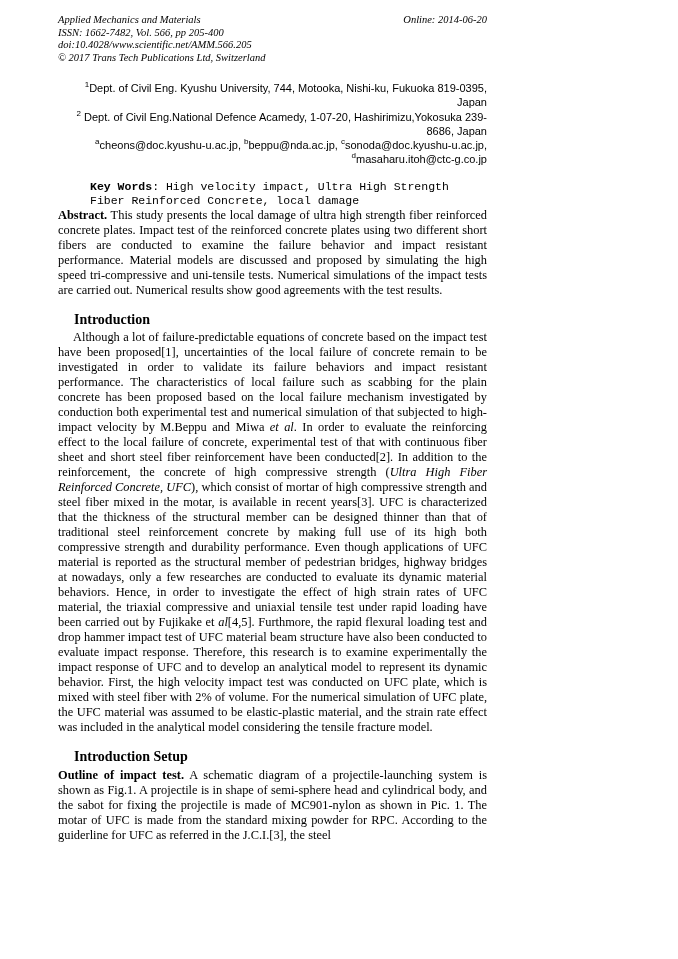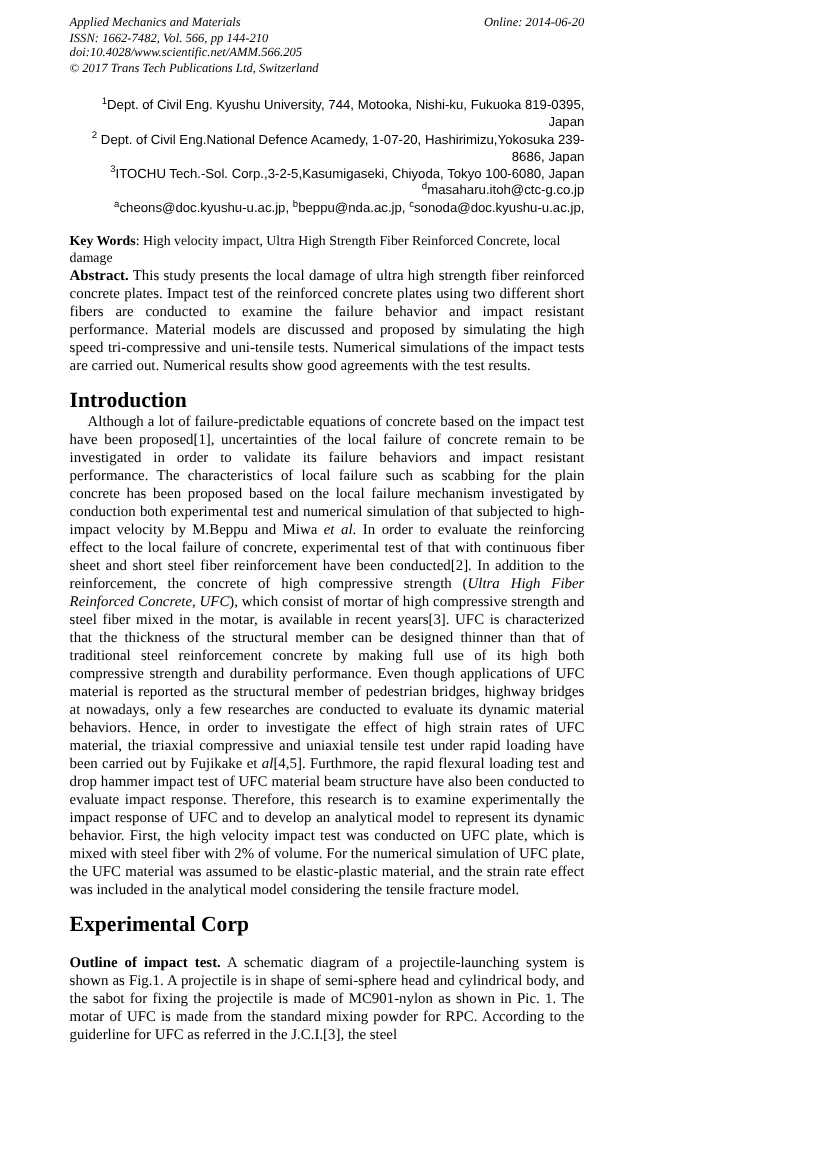--- a/index.html
+++ b/index.html
@@ -53,84 +53,84 @@
   .affiliations {
     text-align: right;
     font-family: "Liberation Sans", sans-serif;
     font-size: 11px;
     line-height: 14.3px;
     margin-top: 17px;
   }
   .affiliations sup { font-size: 8px; line-height: 0; }
 
   .keywords {
-    font-family: Liberation Serif, serif;
+    font-family: Liberation Mono, monospace;
     font-size: 11.5px;
     line-height: 14px;
     margin-top: 13px;
+    margin-left: 32px;
   }
   .keywords .kw-label { font-weight: bold; }
 
   
   .body-text {
     font-family: "Liberation Serif", serif;
     font-size: 12.4px;
     line-height: 15px;
     text-align: justify;
     margin: 0;
   }
   .abstract { }
   .section-heading {
     font-family: "Liberation Serif", serif;
-    font-size: 18px;
+    font-size: 14px;
     line-height: 15px;
     font-weight: bold;
-    margin: 14px 0 3px 0;
+    margin: 14px 0 3px 16px;
   }
   .first-indent { text-indent: 15px; }
   .lead-bold { font-weight: bold; }
-  .outline-para { margin-top: 17px; }
+  .outline-para { margin-top: 4px; }
   .ital { font-style: italic; }
 </style>
 </head>
 <body>
 
 <div class="page">
 
   <div class="pub-header">
     <div class="pub-left">
       <div>Applied Mechanics and Materials</div>
-      <div>ISSN: 1662-7482, Vol. 566, pp 144-210</div>
+      <div>ISSN: 1662-7482, Vol. 566, pp 205-400</div>
       <div>doi:10.4028/www.scientific.net/AMM.566.205</div>
       <div>© 2017 Trans Tech Publications Ltd, Switzerland</div>
     </div>
     <div class="pub-right">Online: 2014-06-20</div>
   </div>
 
 
 
   <div class="affiliations">
     <div><sup>1</sup><span>Dept. of Civil Eng. Kyushu University, 744, Motooka, Nishi-ku, Fukuoka 819-0395, Japan</span></div>
     <div><sup>2</sup><span> Dept. of Civil Eng.National Defence Acamedy, 1-07-20, Hashirimizu,Yokosuka 239-8686, Japan</span></div>
-    <div><sup>3</sup><span>ITOCHU Tech.-Sol. Corp.,3-2-5,Kasumigaseki, Chiyoda, Tokyo 100-6080, Japan</span></div>
+    <div><sup>a</sup><span>cheons@doc.kyushu-u.ac.jp, </span><sup>b</sup><span>beppu@nda.ac.jp, </span><sup>c</sup><span>sonoda@doc.kyushu-u.ac.jp,</span></div>
     <div><sup>d</sup><span>masaharu.itoh@ctc-g.co.jp</span></div>
-    <div><sup>a</sup><span>cheons@doc.kyushu-u.ac.jp, </span><sup>b</sup><span>beppu@nda.ac.jp, </span><sup>c</sup><span>sonoda@doc.kyushu-u.ac.jp,</span></div>
   </div>
 
   <div class="keywords">
     <span class="kw-label">Key Words</span><span>: High velocity impact, Ultra High Strength Fiber Reinforced Concrete, local damage</span>
   </div>
 
   <p class="body-text abstract">
     <span class="lead-bold">Abstract.</span><span> This study presents the local damage of ultra high strength fiber reinforced concrete plates. Impact test of the reinforced concrete plates using two different short fibers are conducted to examine the failure behavior and impact resistant performance. Material models are discussed and proposed by simulating the high speed tri-compressive and uni-tensile tests. Numerical simulations of the impact tests are carried out. Numerical results show good agreements with the test results.</span>
   </p>
 
   <h2 class="section-heading">Introduction</h2>
 
   <p class="body-text first-indent"><span>Although a lot of failure-predictable equations of concrete based on the impact test have been proposed[1], uncertainties of the local failure of concrete remain to be investigated in order to validate its failure behaviors and impact resistant performance. The characteristics of local failure such as scabbing for the plain concrete has been proposed based on the local failure mechanism investigated by conduction both experimental test and numerical simulation of that subjected to high-impact velocity by M.Beppu and Miwa </span><span class="ital">et al</span><span>. In order to evaluate the reinforcing effect to the local failure of concrete, experimental test of that with continuous fiber sheet and short steel fiber reinforcement have been conducted[2]. In addition to the reinforcement, the concrete of high compressive strength (</span><span class="ital">Ultra High Fiber Reinforced Concrete, UFC</span><span>), which consist of mortar of high compressive strength and steel fiber mixed in the motar, is available in recent years[3]. UFC is characterized that the thickness of the structural member can be designed thinner than that of traditional steel reinforcement concrete by making full use of its high both compressive strength and durability performance. Even though applications of UFC material is reported as the structural member of pedestrian bridges, highway bridges at nowadays, only a few researches are conducted to evaluate its dynamic material behaviors. Hence, in order to investigate the effect of high strain rates of UFC material, the triaxial compressive and uniaxial tensile test under rapid loading have been carried out by Fujikake et </span><span class="ital">al</span><span>[4,5]. Furthmore, the rapid flexural loading test and drop hammer impact test of UFC material beam structure have also been conducted to evaluate impact response. Therefore, this research is to examine experimentally the impact response of UFC and to develop an analytical model to represent its dynamic behavior. First, the high velocity impact test was conducted on UFC plate, which is mixed with steel fiber with 2% of volume. For the numerical simulation of UFC plate, the UFC material was assumed to be elastic-plastic material, and the strain rate effect was included in the analytical model considering the tensile fracture model.</span></p>
 
-  <h2 class="section-heading">Experimental Corp</h2>
+  <h2 class="section-heading">Introduction Setup</h2>
 
   <p class="body-text outline-para">
     <span class="lead-bold">Outline of impact test.</span><span> A schematic diagram of a projectile-launching system is shown as Fig.1. A projectile is in shape of semi-sphere head and cylindrical body, and the sabot for fixing the projectile is made of MC901-nylon as shown in Pic. 1. The motar of UFC is made from the standard mixing powder for RPC. According to the guiderline for UFC as referred in the J.C.I.[3], the steel</span>
   </p>
 
 </div>
 
 </body></html>

